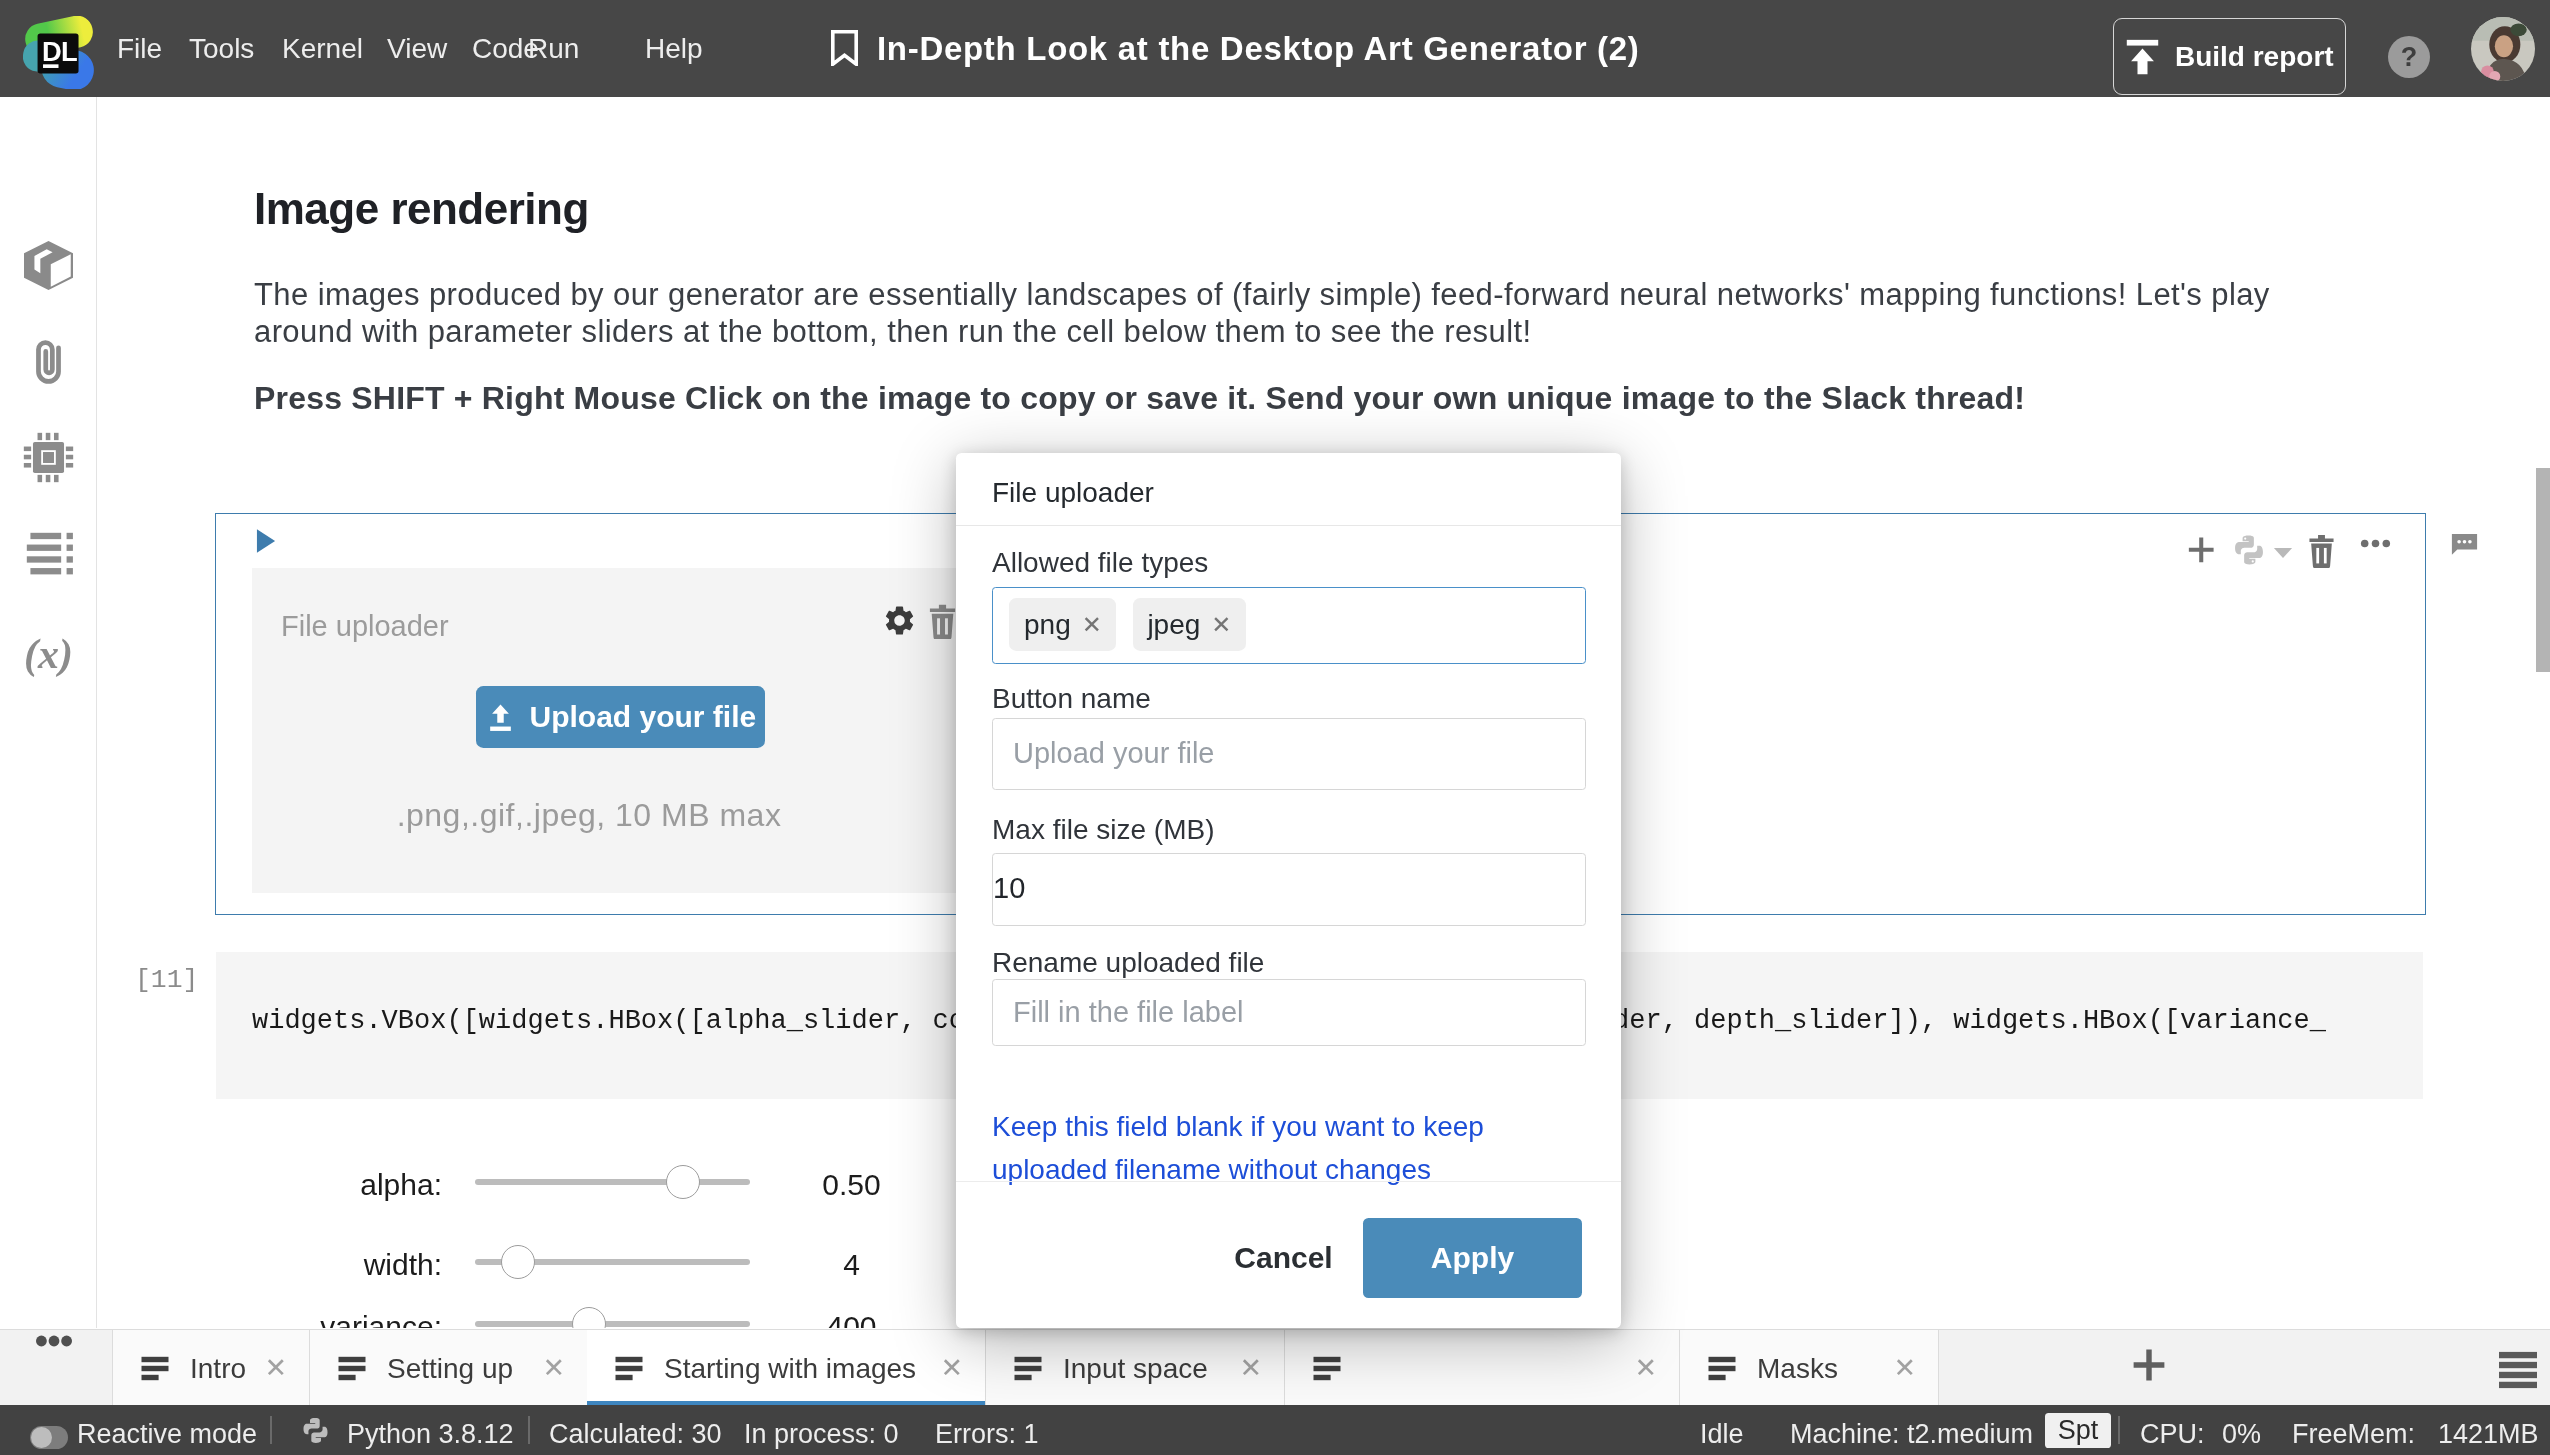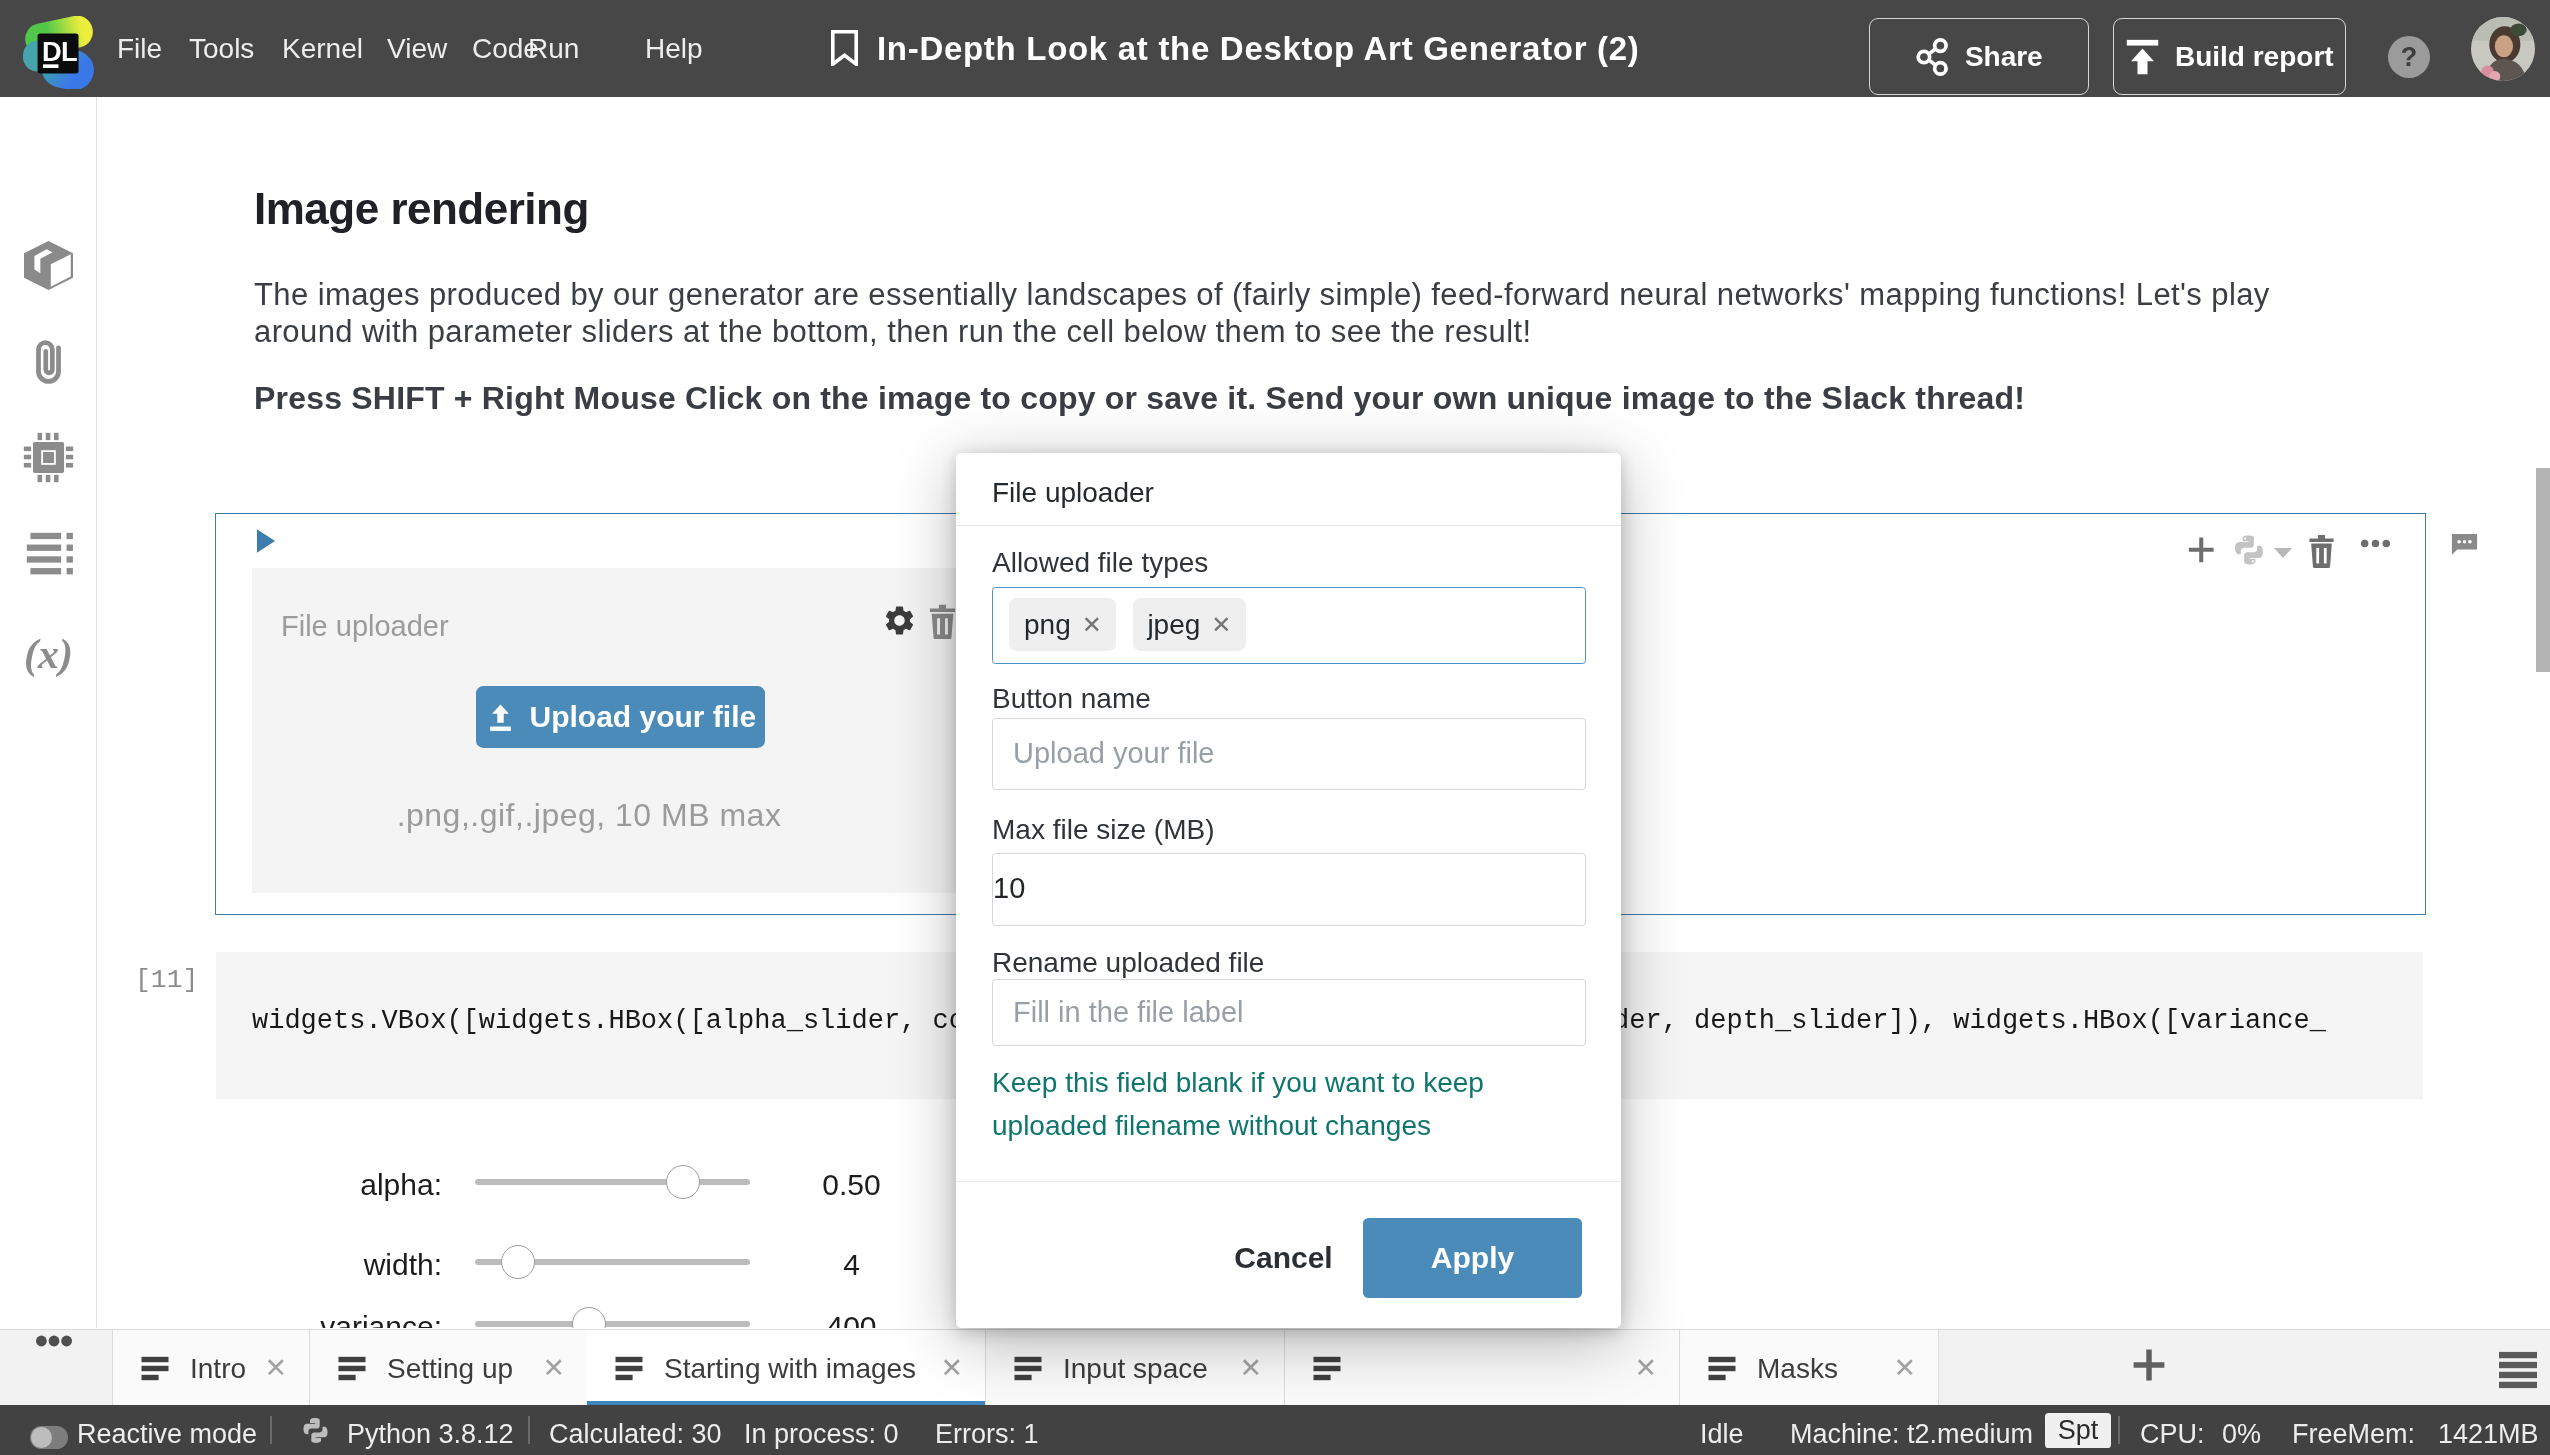--- a/index.html
+++ b/index.html
@@ -68,47 +68,38 @@
 #dlgwrap .ddiv { position:absolute; left:0; top:72px; width:665px; height:0.9px; background:#e7e7e7; }
 .dlabel { position:absolute; left:36px; font-size:28px; color:#30343a; }
 .dinput { position:absolute; left:36px; width:594px; border:1.8px solid #d6d6d6; border-radius:3.6px; background:#fff; font-size:29px; color:#22262b; }
 .dinput.focus { border:1.8px solid #4a90c9; }
 .dinput .ph { color:#999fa6; }
 .chip { display:inline-flex; align-items:center; gap:11px; background:#efefef; border-radius:7.3px; height:53px; padding:0 14.6px; font-size:28px; color:#24292e; }
 .chip .x { color:#757575; font-size:24px; }
 #dfoot { position:absolute; left:0; top:728px; width:665px; height:148px; border-top:0.9px solid #ececec; }
 #cancelbtn { position:absolute; left:250px; top:36px; width:155px; height:80px; line-height:80px; text-align:center; font-size:30px; font-weight:bold; color:#2b2f33; }
 #applybtn { position:absolute; left:407px; top:36px; width:219px; height:80px; line-height:80px; text-align:center; font-size:30px; font-weight:bold; color:#fff; background:#4a8bb9; border-radius:5.5px; }
-.dhelp { position:absolute; left:36px; color:#0f766e; font-size:28px; line-height:43px; }
+.dhelp { position:absolute; left:36px; color:#1d4ed8; font-size:28px; line-height:43px;margin-top:44px; }
 </style>
 </head>
 <body>
 <div id="page">
 
 <div id="topbar">
   <span class="menu" style="left:117px">File</span>
   <span class="menu" style="left:189px">Tools</span>
   <span class="menu" style="left:282px">Kernel</span>
   <span class="menu" style="left:387px">View</span>
   <span class="menu" style="left:472px">Code</span>
   <span class="menu" style="left:528px">Run</span>
   <span class="menu" style="left:645px">Help</span>
   <svg class="abs" style="left:831px;top:30px" width="27" height="36" viewBox="0 0 30 40">
         <path d="M2 2 h26 v36 l-13 -10 l-13 10 z" fill="none" stroke="#fff" stroke-width="4"></path>
       </svg>
   <span id="doctitle">In-Depth Look at the Desktop Art Generator (2)</span>
-  <div class="tbtn" style="left:1869px;width:220px">
-    <svg width="35" height="40" viewBox="0 0 24 28" fill="none" stroke="#fff" stroke-width="2.6">
-          <circle cx="17.5" cy="6" r="4"></circle>
-          <circle cx="6" cy="14" r="4"></circle>
-          <circle cx="17.5" cy="22" r="4"></circle>
-          <path d="M9.4 12 L14.2 8.2 M9.4 16 L14.2 19.8"></path>
-        </svg>
-    <span>Share</span>
-  </div>
   <div class="tbtn" style="left:2113px;width:233px">
     <svg width="35" height="40" viewBox="0 0 24 28">
           <rect x="1" y="2" width="22" height="4" fill="#fff"></rect>
           <path d="M12 8 l8 9 h-4.5 v9 h-7 v-9 h-4.5 z" fill="#fff"></path>
         </svg>
     <span>Build report</span>
   </div>
   <div id="helpc">?</div>
   <div id="avatar"><svg width="64" height="64" viewBox="0 0 70 70">
     <rect width="70" height="70" fill="#c9c8c0"></rect>

